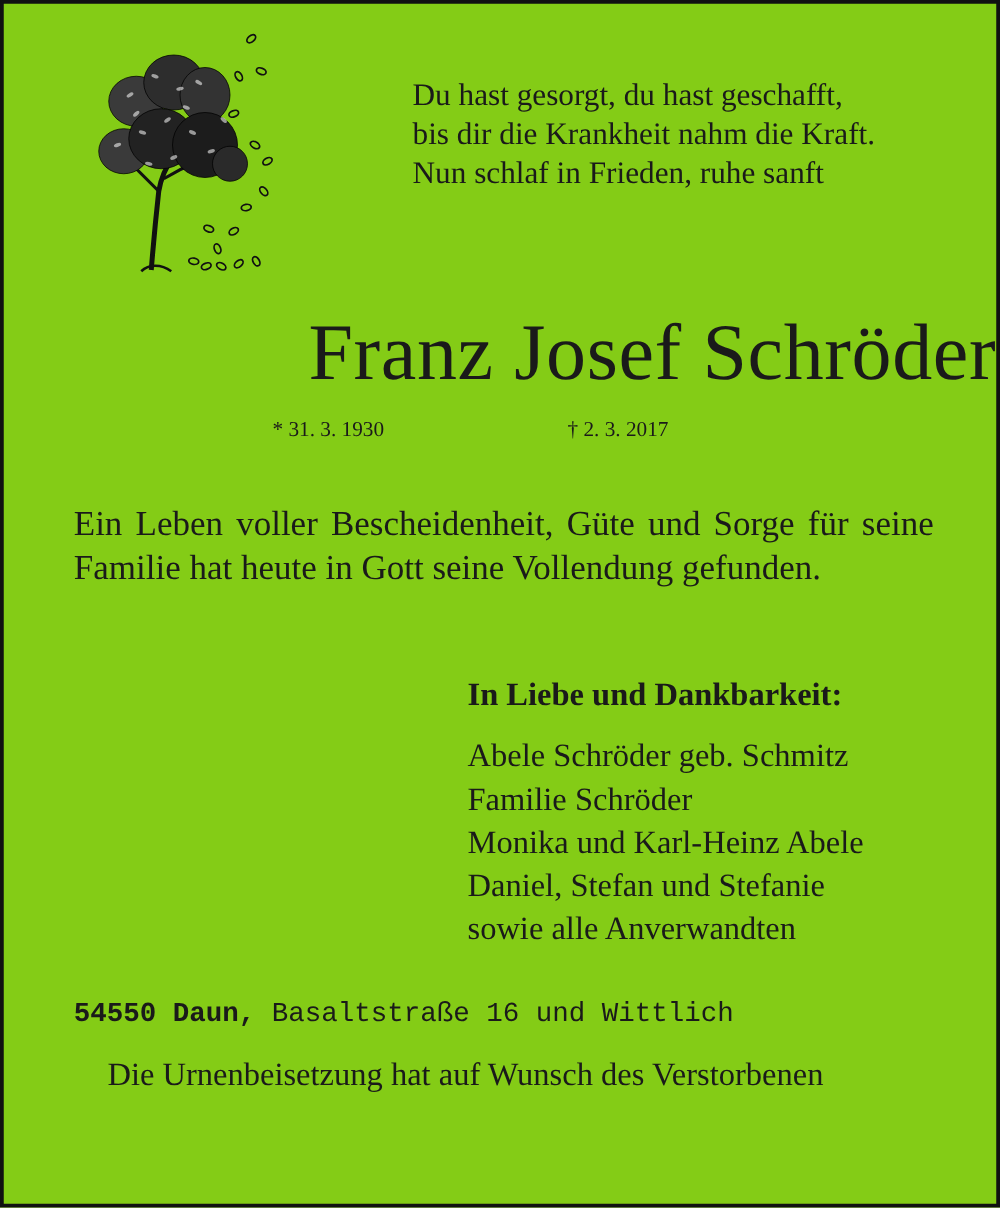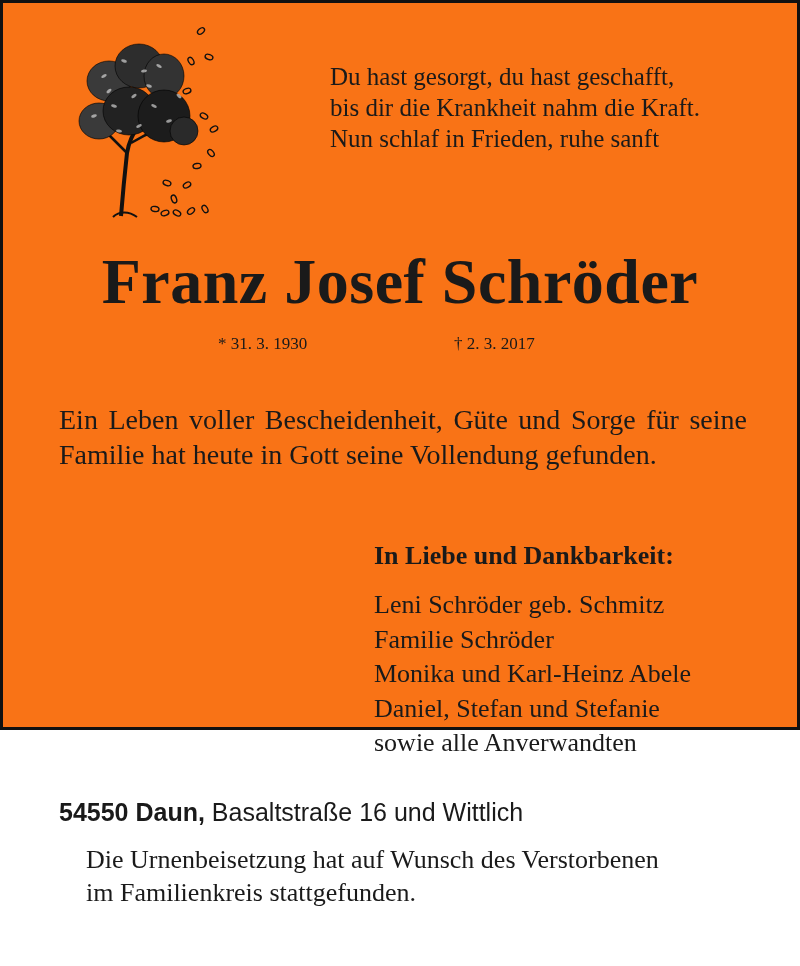--- a/index.html
+++ b/index.html
@@ -9,23 +9,23 @@
     }
     body {
       width: 800px;
       height: 966px;
       overflow: hidden;
     }
     .frame {
       position: relative;
       box-sizing: border-box;
       width: 800px;
-      height: 730px;
+      height: 966px;
       border: 3px solid #111111;
-      background: #f97316;
+      background: #84cc16;
       color: #1a1a1a;
       font-family: "DejaVu Serif", "Liberation Serif", serif;
     }
     .tree {
       position: absolute;
       left: 66px;
       top: 18px;
       width: 160px;
       height: 200px;
     }
@@ -37,23 +37,23 @@
       font-size: 25px;
       line-height: 31px;
       color: #1a1a1a;
     }
     .poem div { white-space: nowrap; }
     .name {
       position: absolute;
       left: 0;
       right: 0;
       top: 244px;
-      text-align: center;
-      font-family: "Liberation Serif", serif;
-      font-weight: bold;
+      text-align: right;
+      font-family: "Liberation Serif", serif;
+      font-weight: normal;
       font-size: 64px;
       line-height: 70px;
       letter-spacing: 0.5px;
       color: #1a1a1a;
     }
     .dates {
       position: absolute;
       top: 326px;
       font-family: "Liberation Serif", serif;
       font-size: 17px;
@@ -92,22 +92,22 @@
       font-family: "Liberation Serif", serif;
       font-size: 26px;
       line-height: 34.5px;
       color: #1a1a1a;
     }
     .mourners div { white-space: nowrap; }
     .address {
       position: absolute;
       left: 56px;
       top: 793px;
-      font-family: Liberation Sans, sans-serif;
-      font-size: 25px;
+      font-family: Liberation Mono, monospace;
+      font-size: 22px;
       line-height: 32px;
       color: #1a1a1a;
       white-space: nowrap;
     }
     .address .bold { font-weight: bold; }
     .note {
       position: absolute;
       left: 56px;
       top: 840px;
       font-family: "Liberation Serif", serif;
@@ -185,27 +185,26 @@
   <div class="name">Franz Josef Schröder</div>
 
   <div class="dates birth">* 31. 3. 1930</div>
   <div class="dates death">† 2. 3. 2017</div>
 
   <div class="body-text">Ein Leben voller Bescheidenheit, Güte und Sorge für seine Familie hat heute in Gott seine Vollendung gefunden.</div>
 
   <div class="thanks">In Liebe und Dankbarkeit:</div>
 
   <div class="mourners">
-    <div>Leni Schröder geb. Schmitz</div>
+    <div>Abele Schröder geb. Schmitz</div>
     <div>Familie Schröder</div>
     <div>Monika und Karl-Heinz Abele</div>
     <div>Daniel, Stefan und Stefanie</div>
     <div>sowie alle Anverwandten</div>
   </div>
 
   <div class="address"><span class="bold">54550 Daun,</span><span> Basaltstraße 16 und Wittlich</span></div>
 
   <div class="note">
     <div>Die Urnenbeisetzung hat auf Wunsch des Verstorbenen</div>
-    <div>im Familienkreis stattgefunden.</div>
   </div>
 
 </div>
 
 </body></html>

